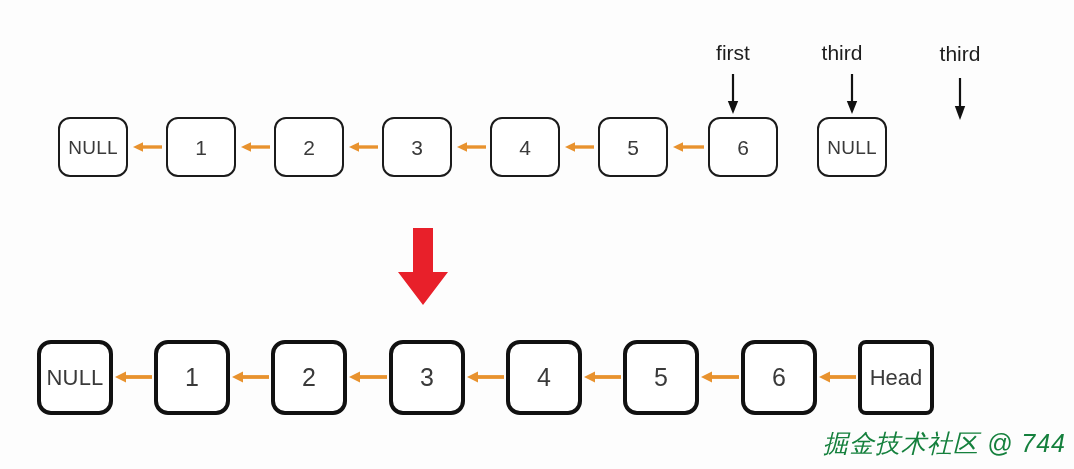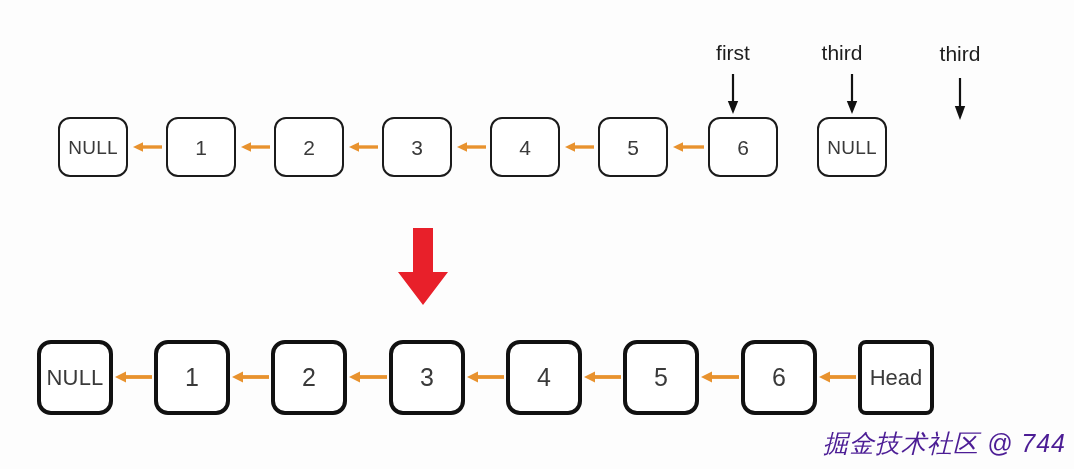--- a/index.html
+++ b/index.html
@@ -84,21 +84,21 @@
   
   .transform-arrow {
     position: absolute;
   }
   .transform-arrow svg { display: block; width: 100%; height: 100%; }
 
   
   .watermark {
     position: absolute;
     font-size: 25px;
-    color: #4c1d95;
+    color: #15803d;
     white-space: nowrap;
     font-style: italic;
     letter-spacing: 1px;
     user-select: none;
   }
 </style>
 </head>
 <body>
 
 <div id="diagram">

